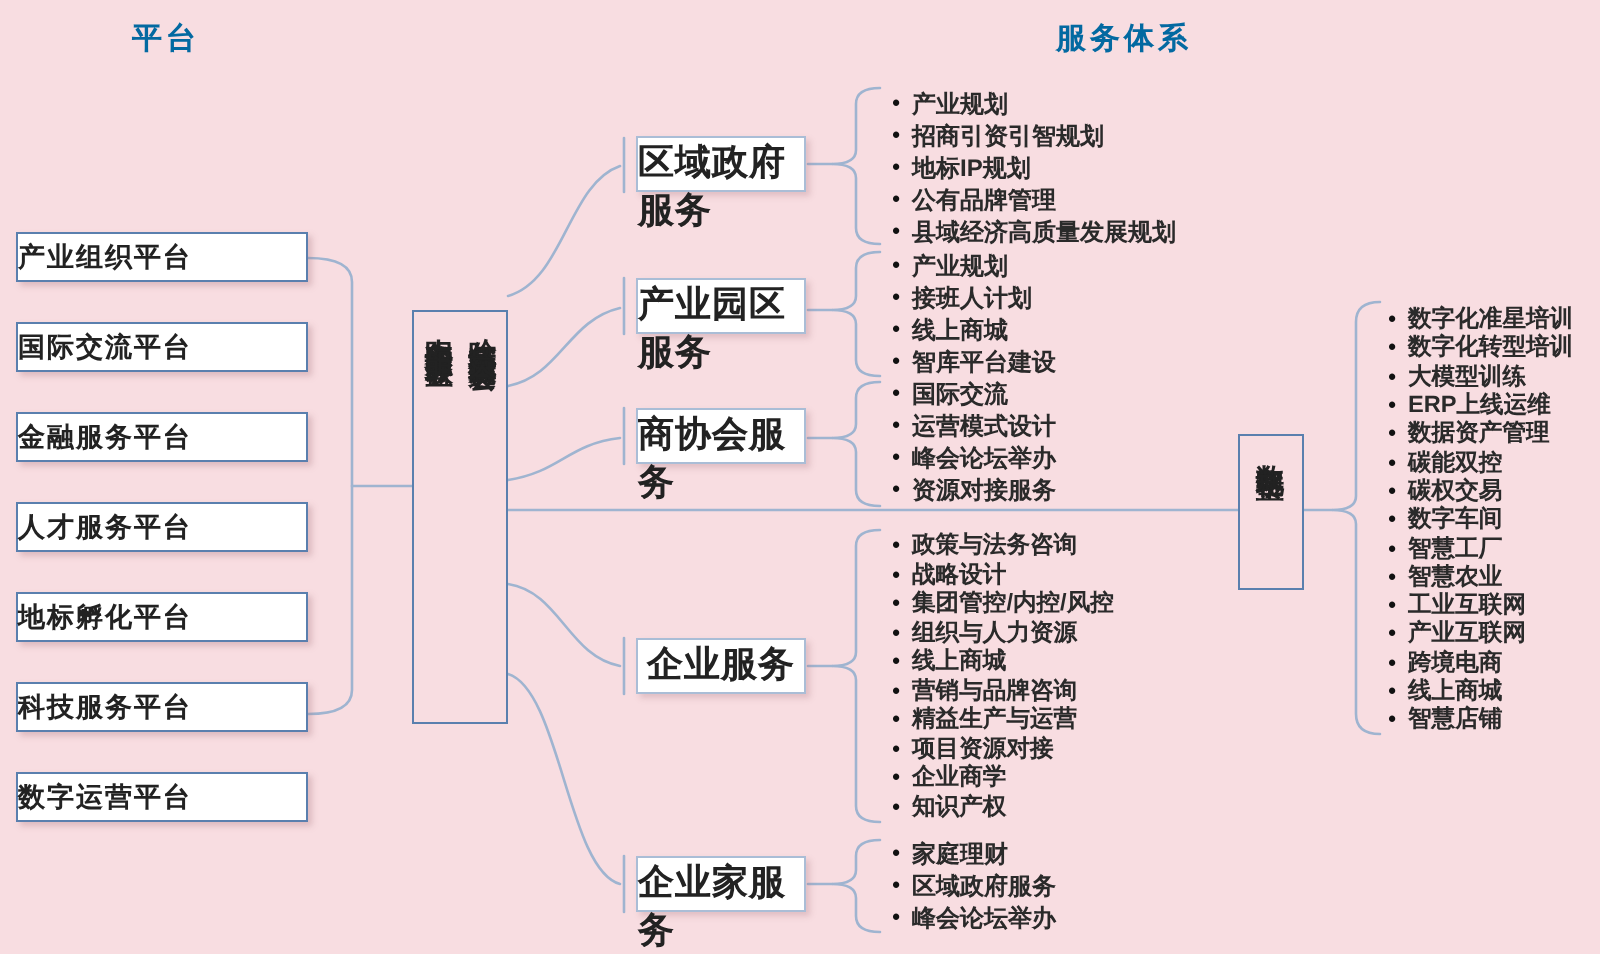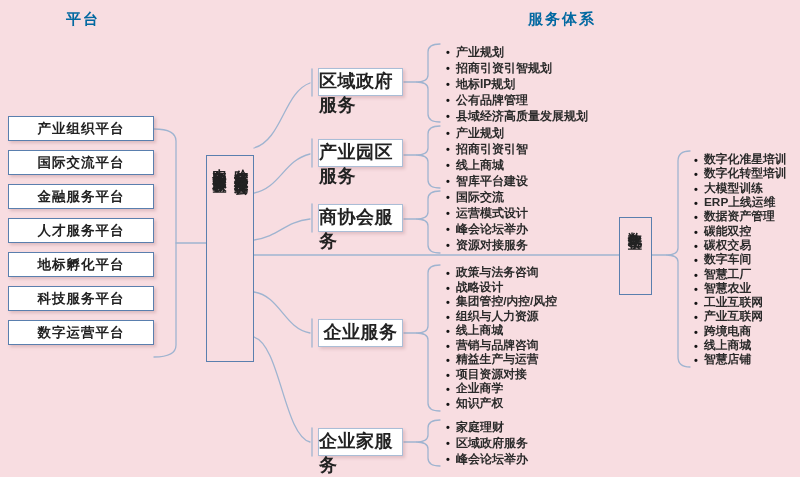--- a/index.html
+++ b/index.html
@@ -5,22 +5,22 @@
   html,body{margin:0;padding:0;}
   body{font-family:"Liberation Sans", sans-serif;}
   .canvas{position:relative;width:800px;height:477px;background:#f8dde1;overflow:hidden;}
   .hdr{position:absolute;font-size:15px;font-weight:bold;color:#0369a1;letter-spacing:2px;}
   .hdr.left{left:66px;top:10px;}
   .hdr.right{left:528px;top:10px;}
   svg.wires{position:absolute;left:0;top:0;z-index:0;}
   .wire{fill:none;stroke:#9fb4d0;stroke-width:1.3;stroke-linecap:round;}
   
   .plat-col{position:absolute;left:8px;top:116px;width:146px;z-index:1;}
-  .pbox{height:25px;margin-bottom:9px;background:#ffffff;border:1.6px solid #5a7fae;
-        display:flex;align-items:center;justify-content:center;
+  .pbox{height:25px;margin-bottom:20px;background:#ffffff;border:1.6px solid #5a7fae;
+        display:flex;align-items:center;
         font-size:13.5px;font-weight:bold;color:#222;letter-spacing:1px;
         box-shadow:2px 2px 3px rgba(170,120,130,0.35);box-sizing:border-box;}
   
   .center-box{position:absolute;left:206px;top:155px;width:48px;height:207px;
         border:1.6px solid #5a7fae;box-sizing:border-box;z-index:1;
         display:flex;justify-content:center;}
   .vtext{writing-mode:vertical-rl;text-orientation:upright;font-weight:bold;color:#222;}
   .center-box .vtext{font-size:14px;letter-spacing:1px;line-height:1.55;padding-top:2px;}
   
   .sbox{position:absolute;left:318px;width:85px;height:28px;background:#ffffff;
@@ -157,21 +157,21 @@
   </div>
   <ul class="blist" style="top:125px">
 
       <li>
         <span class="b">•</span>
         <span>产业规划</span>
       </li>
 
       <li>
         <span class="b">•</span>
-        <span>招商引资引智</span>
+        <span>接班人计划</span>
       </li>
 
       <li>
         <span class="b">•</span>
         <span>线上商城</span>
       </li>
 
       <li>
         <span class="b">•</span>
         <span>智库平台建设</span>

